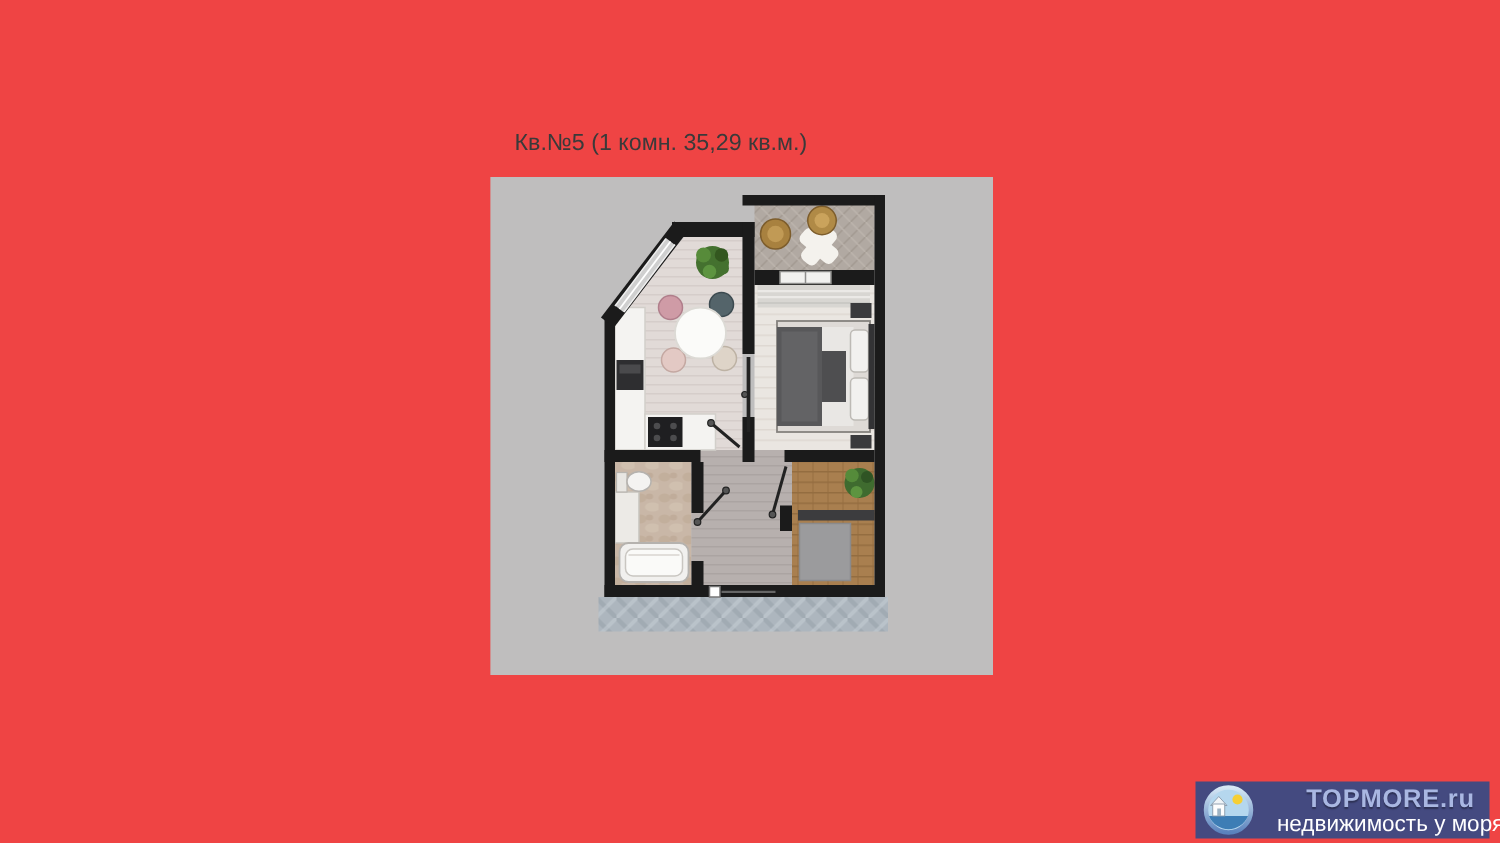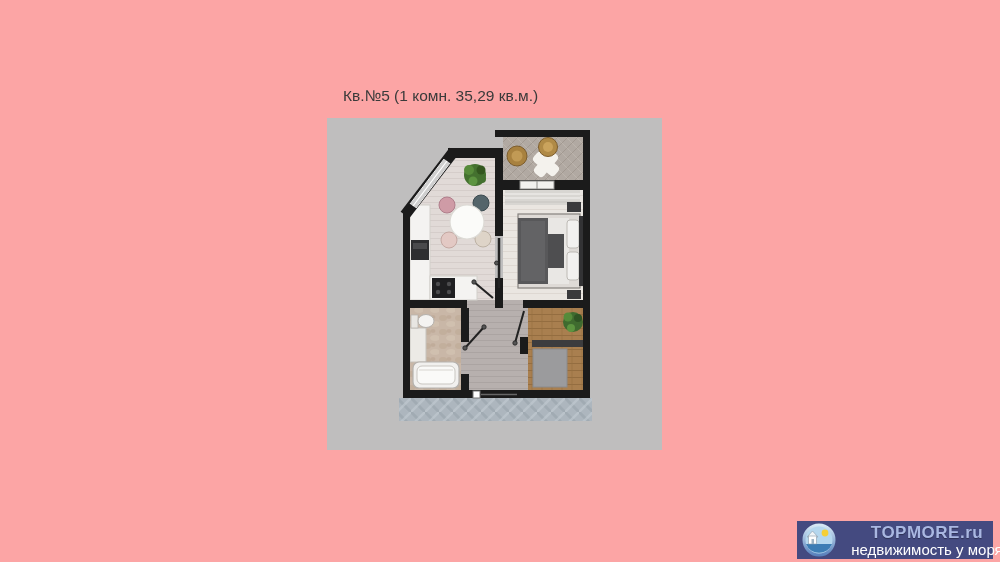--- a/index.html
+++ b/index.html
@@ -1,16 +1,16 @@
 <!DOCTYPE html>
 <html><head>
 <meta charset="utf-8">
 <style>
   html,body{margin:0;padding:0;background:#ffffff;}
-  .page{position:relative;width:1000px;height:562px;background:#fca5a5;overflow:hidden;
+  .page{position:relative;width:1000px;height:562px;background:#ef4444;overflow:hidden;
         font-family:"Liberation Sans", sans-serif;}
   .plan-title{position:absolute;left:343px;top:87px;font-size:15.5px;line-height:18px;
         color:#3a3a3a;white-space:nowrap;}
   .plan-canvas{position:absolute;left:327px;top:118px;width:335px;height:332px;background:#bfbebe;}
   .plan-canvas svg{display:block;}
   
   .logo{position:absolute;left:797px;top:521px;width:196px;height:38px;background:#444a80;
         display:flex;align-items:center;box-sizing:border-box;padding-left:5px;}
   .logo-icon{width:34px;height:34px;flex:0 0 auto;}
   .logo-text{display:flex;flex-direction:column;align-items:center;margin-left:25px;min-width:0;}

